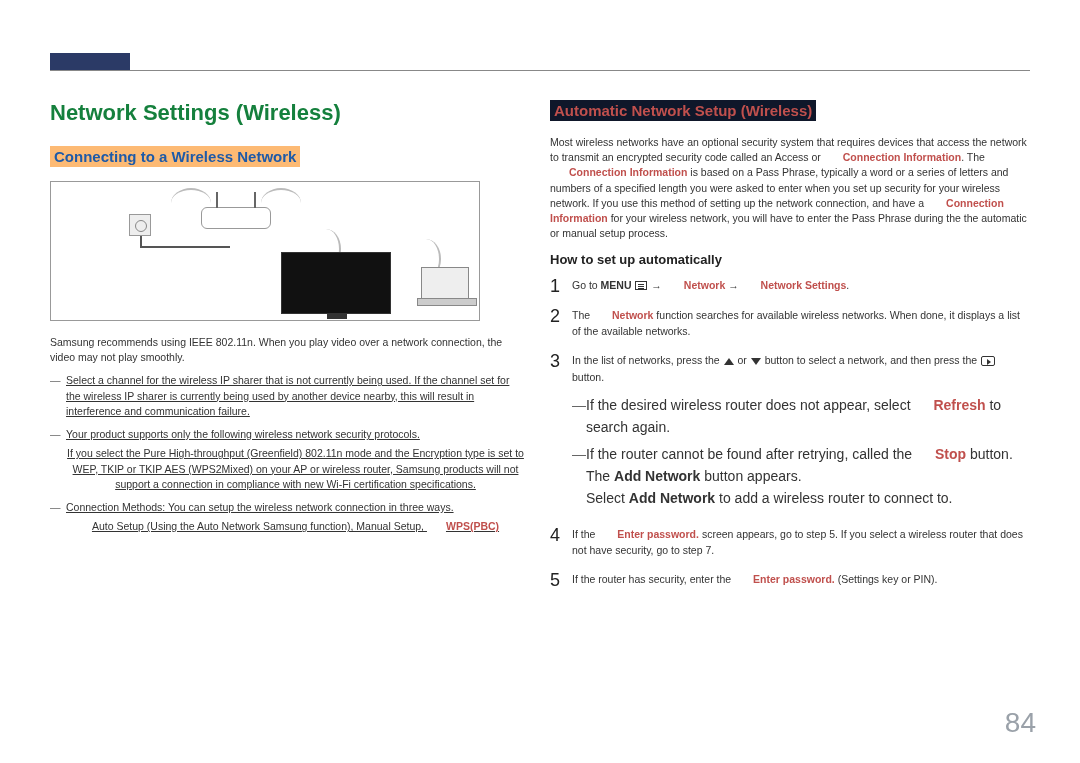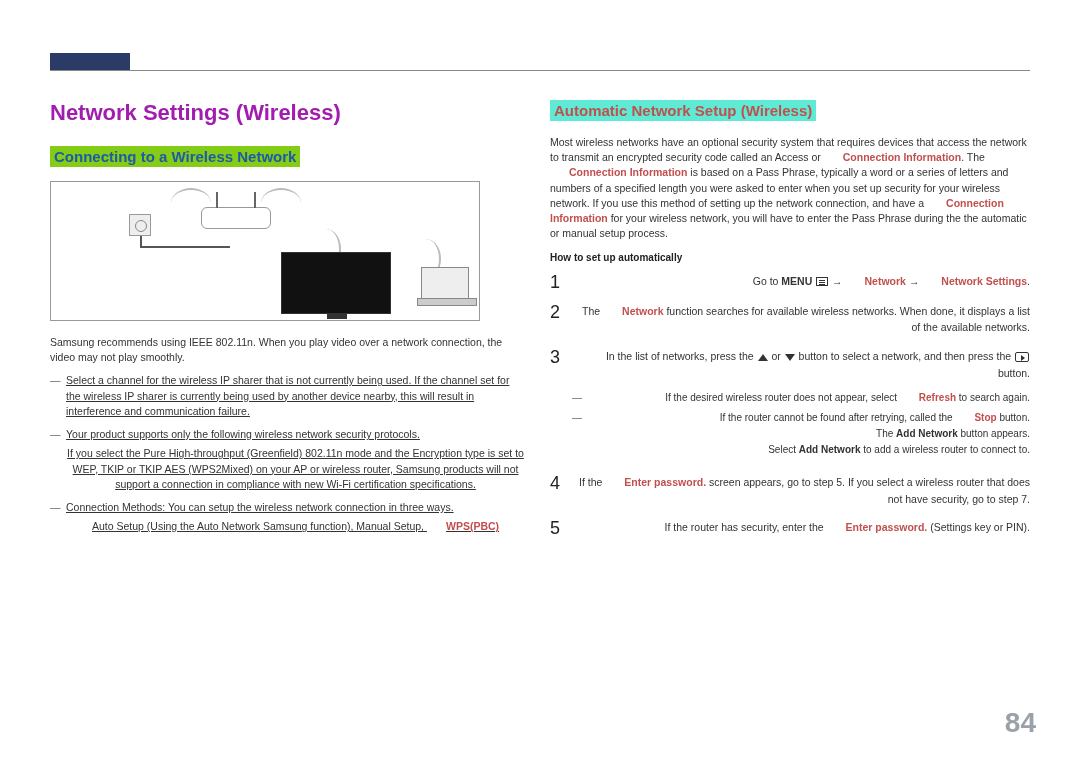--- a/index.html
+++ b/index.html
@@ -35,34 +35,34 @@
   }
   .col-right {
     position: absolute;
     top: 100px;
     left: 550px;
     width: 480px;
   }
   h1 {
     font-size: 22px;
     font-weight: 700;
-    color: #a21caf;
+    color: #15803d;
     margin-bottom: 20px;
   }
   h2 {
     font-size: 15px;
     font-weight: 700;
     display: inline-block;
     padding: 2px 4px;
     margin-bottom: 14px;
   }
-  .hl-blue { background: #84cc16; color: #1e5aa8; }
-  .hl-red  { background: #5eead4; color: #c0504d; }
+  .hl-blue { background: #fdba74; color: #1e5aa8; }
+  .hl-red  { background: #0f172a; color: #c0504d; }
   h3 {
-    font-size: 10px;
+    font-size: 13px;
     font-weight: 700;
     color: #222;
     margin: 10px 0 10px 0;
   }
   .figure {
     border: 1px solid #999;
     width: 430px;
     height: 140px;
     margin-bottom: 14px;
     position: relative;
@@ -141,25 +141,25 @@
     align-items: flex-start;
   }
   .step-num {
     font-size: 18px;
     font-weight: 300;
     color: #222;
     width: 22px;
     flex-shrink: 0;
     line-height: 1;
   }
-  .step-body { flex: 1; font-size: 10.5px; line-height: 1.6; text-align: right; }
+  .step-body { flex: 1; font-size: 10.5px; line-height: 1.6; }
   .step-body .sub-notes { margin-top: 8px; }
   .step-body .sub-notes > div {
     position: relative; padding-left: 14px; margin-bottom: 4px;
-    font-size: 10px;
+    font-size: 14px;
   }
   .step-body .sub-notes > div::before {
     content:"―"; position:absolute; left:0; top:0; color:#666;
   }
 
   .red  { color: #c0504d; font-weight: 700; padding-left: 19px; }
   .bold { font-weight: 700; }
 
   .icon-menu, .icon-up, .icon-down, .icon-enter {
     display: inline-block;
@@ -185,21 +185,21 @@
     width:0; height:0; border-top:3px solid transparent; border-bottom:3px solid transparent; border-right:4px solid #333;
     transform: scaleX(-1);
   }
 
   .page-number {
     position: absolute;
     bottom: 24px;
     right: 44px;
     font-size: 28px;
     color: #9aa1a9;
-    font-weight: 700;
+    font-weight: 400;
   }
 </style>
 </head>
 <body>
 
 <div class="top-accent"></div>
 <div class="top-rule"></div>
 
 <div class="col-left">
   <h1>Network Settings (Wireless)</h1>

